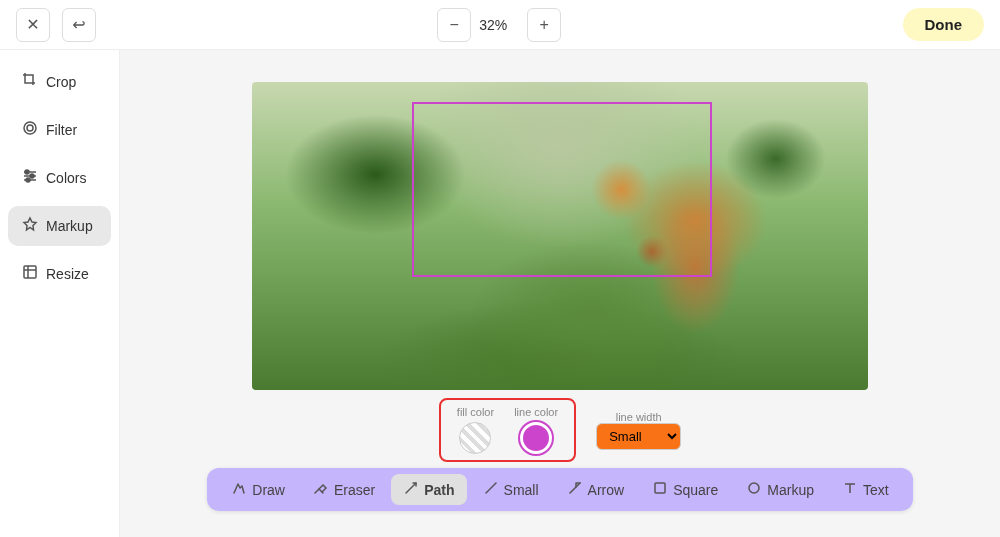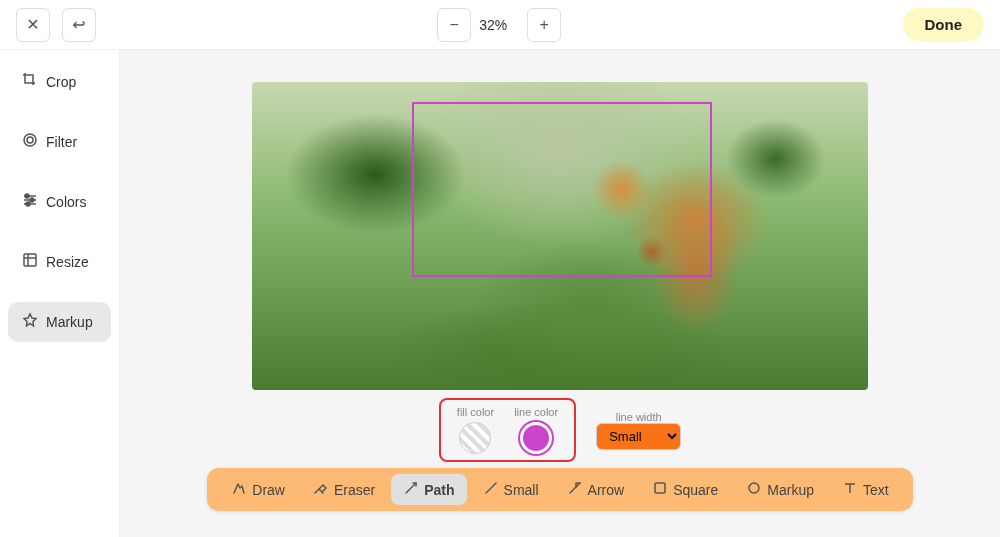--- a/index.html
+++ b/index.html
@@ -71,21 +71,21 @@
       overflow: hidden;
     }
 
     
     .sidebar {
       width: 120px;
       background: #fff;
       border-right: 1px solid #eee;
       display: flex;
       flex-direction: column;
-      gap: 20px;
+      gap: 8px;
       padding: 12px 8px;
       flex-shrink: 0;
     }
     .sidebar-item {
       display: flex;
       align-items: center;
       gap: 8px;
       padding: 10px 14px;
       border-radius: 10px;
       cursor: pointer;
@@ -218,21 +218,21 @@
       font-size: 13px;
       background: #f97316;
       cursor: pointer;
     }
 
     
     .toolbar {
       display: flex;
       align-items: center;
       gap: 4px;
-      background: #fdba74;
+      background: #c4b5fd;
       border-radius: 12px;
       padding: 6px 12px;
       box-shadow: 0 1px 4px rgba(0,0,0,0.1);
     }
     .tool-item {
       display: flex;
       align-items: center;
       gap: 5px;
       padding: 6px 12px;
       border-radius: 8px;
@@ -302,36 +302,36 @@
           <line x1="2" y1="4" x2="14" y2="4"></line>
           <line x1="2" y1="8" x2="14" y2="8"></line>
           <line x1="2" y1="12" x2="14" y2="12"></line>
           <circle cx="5" cy="4" r="2" fill="#555"></circle>
           <circle cx="10" cy="8" r="2" fill="#555"></circle>
           <circle cx="6" cy="12" r="2" fill="#555"></circle>
         </svg>
       </span>
       <span>Colors</span>
     </button>
+    <button class="sidebar-item active">
+      <span class="sidebar-icon">
+        <svg width="16" height="16" viewBox="0 0 16 16" fill="none" stroke="#555" stroke-width="1.5">
+          <polygon points="8,2 10,6 14,6.5 11,9.5 11.5,14 8,11.5 4.5,14 5,9.5 2,6.5 6,6"></polygon>
+        </svg>
+      </span>
+      <span>Markup</span>
+    </button>
     <button class="sidebar-item">
       <span class="sidebar-icon">
         <svg width="16" height="16" viewBox="0 0 16 16" fill="none" stroke="#555" stroke-width="1.5">
           <rect x="2" y="2" width="12" height="12" rx="1"></rect>
           <path d="M2 6h12M6 2v12"></path>
         </svg>
       </span>
       <span>Resize</span>
-    </button>
-    <button class="sidebar-item active">
-      <span class="sidebar-icon">
-        <svg width="16" height="16" viewBox="0 0 16 16" fill="none" stroke="#555" stroke-width="1.5">
-          <polygon points="8,2 10,6 14,6.5 11,9.5 11.5,14 8,11.5 4.5,14 5,9.5 2,6.5 6,6"></polygon>
-        </svg>
-      </span>
-      <span>Markup</span>
     </button>
   </div>
 
   <div class="canvas-area">
     <div class="image-container">
       <div class="dog-image"></div>
       <div class="markup-rect"></div>
     </div>
 
     <div class="bottom-area">

